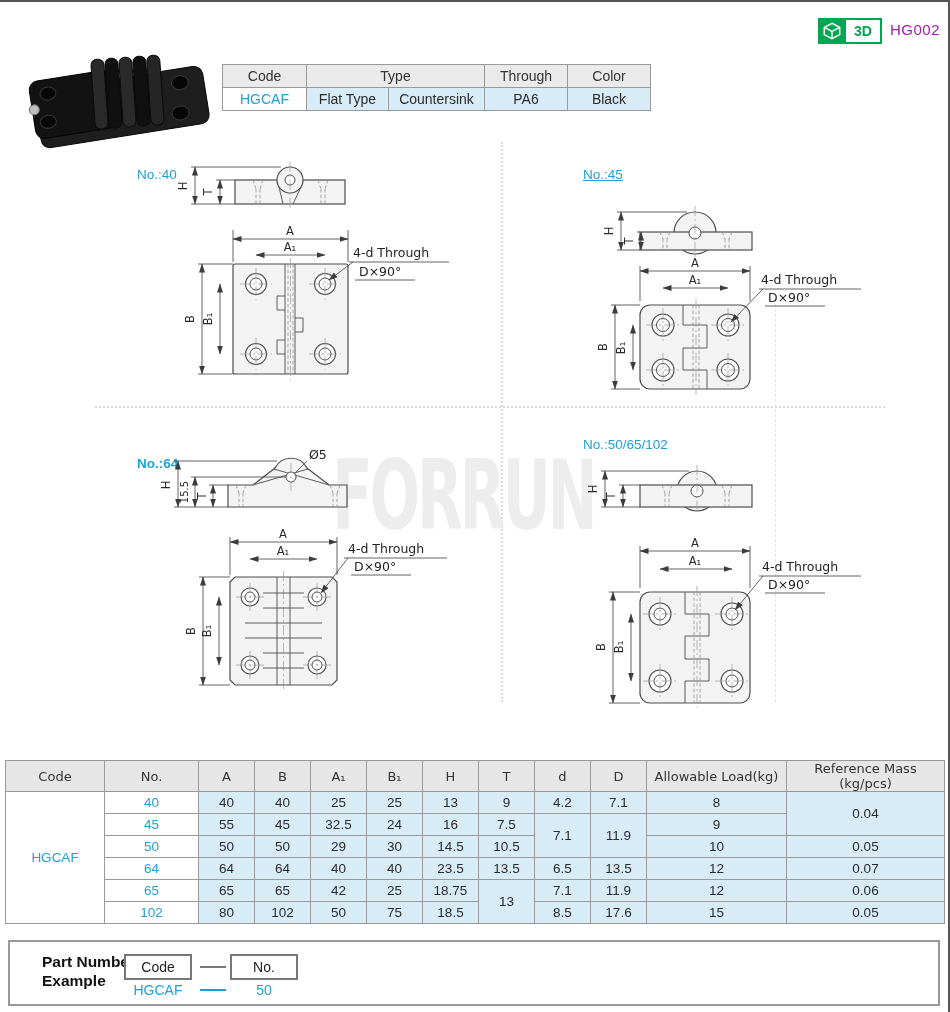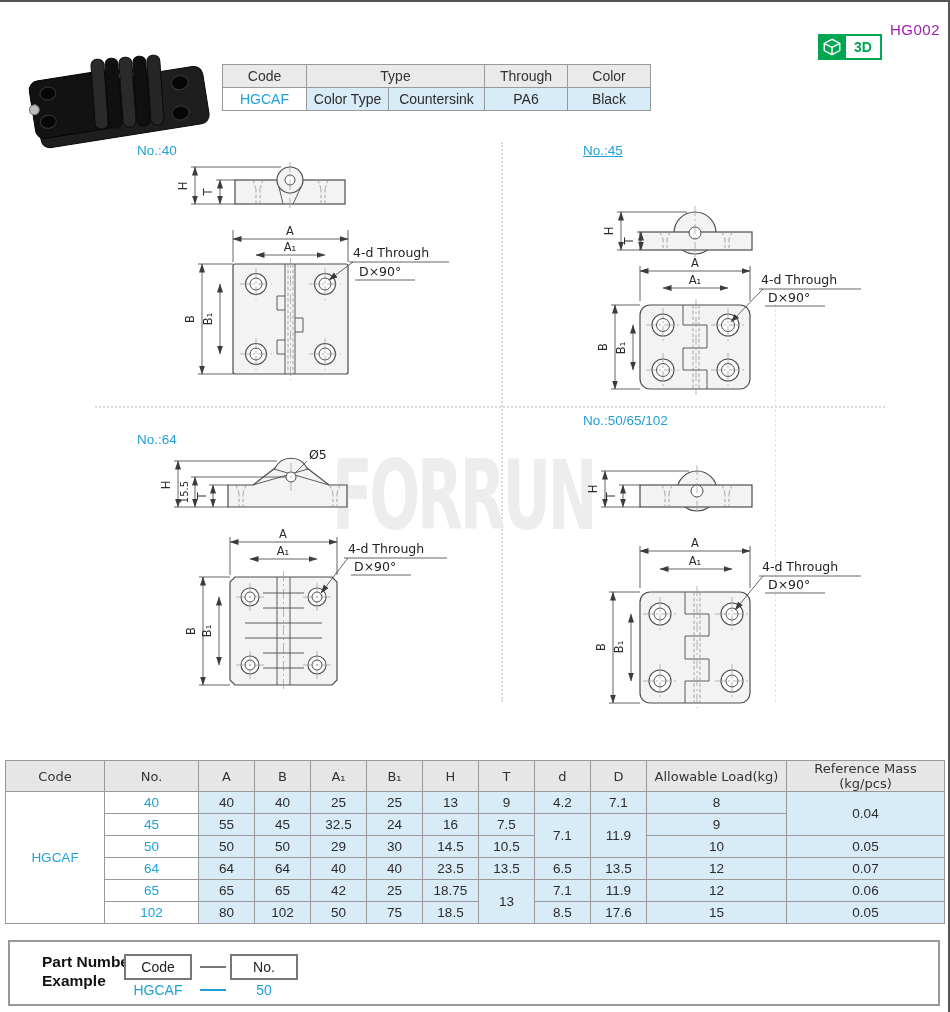--- a/index.html
+++ b/index.html
@@ -1,34 +1,34 @@
 <!DOCTYPE html>
 <html><head>
 <meta charset="utf-8">
 <style>
   html,body{margin:0;padding:0;background:#fff;}
   .page{position:relative;width:950px;height:1012px;background:#fff;overflow:hidden;
         font-family:"Liberation Sans",sans-serif;color:#2b2b2b;
         border-top:2px solid #555;border-right:2px solid #555;box-sizing:border-box;}
   
-  .badge3d{position:absolute;left:818px;top:32px;display:flex;align-items:stretch;height:26px;cursor:pointer;}
+  .badge3d{position:absolute;left:818px;top:16px;display:flex;align-items:stretch;height:26px;cursor:pointer;}
   .badge3d .icon-box{width:28px;background:#00a650;display:flex;align-items:center;justify-content:center;}
   .badge3d .txt-box{width:36px;background:#fff;border:2px solid #00a650;border-left:none;
         display:flex;align-items:center;justify-content:center;color:#00a650;
         font-weight:bold;font-size:14px;box-sizing:border-box;}
   .part-code{position:absolute;left:890px;top:19px;font-size:15px;color:#a21caf;letter-spacing:0.5px;}
   
   table{border-collapse:collapse;}
   .info-table{position:absolute;left:222px;top:62px;font-size:14px;}
   .info-table th,.info-table td{border:1px solid #999;text-align:center;padding:0;height:22px;font-weight:normal;}
   .info-table th{background:#eaeaea;color:#333;}
   .blue-cell{background:#d8ecf8;}
   .accent{color:#21a0d6;}
   
-  .qlabel{position:absolute;font-size:13.5px;color:#21a0d6;}
+  .qlabel{position:absolute;font-size:13.5px;color:#21a0d6;margin-top:24px;}
   .qsvg{position:absolute;z-index:1;}
   .watermark{position:absolute;left:332px;top:438px;z-index:0;font-family:"DejaVu Sans",sans-serif;
         font-weight:bold;font-size:96px;letter-spacing:-5px;color:#ededed;
         transform:scaleX(0.62);transform-origin:left top;user-select:none;}
   .hsep{position:absolute;left:95px;top:404px;width:790px;border-top:2px dotted #dadada;}
   .vsep{position:absolute;left:501px;top:140px;height:560px;border-left:2px dotted #dadada;}
   .vsep2{position:absolute;left:775px;top:292px;height:408px;border-left:1px dashed #e4e4e4;}
   .part{fill:#f3f3f3;stroke:#4d4d4d;stroke-width:1.2;}
   .thin{stroke:#4d4d4d;stroke-width:0.9;fill:none;}
   .dim{stroke:#3c3c3c;stroke-width:0.8;fill:none;}
@@ -105,36 +105,36 @@
       </colgroup>
     <tbody>
         <tr>
       <th>Code</th>
       <th colspan="2">Type</th>
       <th>Through</th>
       <th>Color</th>
     </tr>
     <tr>
       <td class="accent">HGCAF</td>
-      <td class="blue-cell">Color Type</td>
+      <td class="blue-cell">Flat Type</td>
       <td class="blue-cell">Countersink</td>
       <td class="blue-cell">PA6</td>
       <td class="blue-cell">Black</td>
     </tr>
   </tbody>
     </table>
 
   <div class="hsep"></div>
   <div class="vsep"></div>
   <div class="vsep2"></div>
   <div class="watermark">FORRUN</div>
 
   <div class="qlabel" style="left:137px;top:141px;">No.:40</div>
   <div class="qlabel" style="left:583px;top:141px;text-decoration:underline;">No.:45</div>
-  <div class="qlabel" style="left:137px;top:430px;">No.:64</div>
+  <div class="qlabel" style="left:137px;top:430px;font-weight:bold;">No.:64</div>
   <div class="qlabel" style="left:583px;top:411px;">No.:50/65/102</div>
 
   <svg class="qsvg" style="left:95px;top:156px;" width="375" height="250" viewBox="0 0 375 250">
     <defs>
         <marker id="aq1" markerWidth="10" markerHeight="8" refX="8.5" refY="3" orient="auto-start-reverse" markerUnits="userSpaceOnUse">
           <path d="M0,0 L9,3 L0,6 Z" fill="#3c3c3c"></path>
         </marker>
       </defs>
 
     <rect class="part" x="140" y="22" width="110" height="24"></rect>

